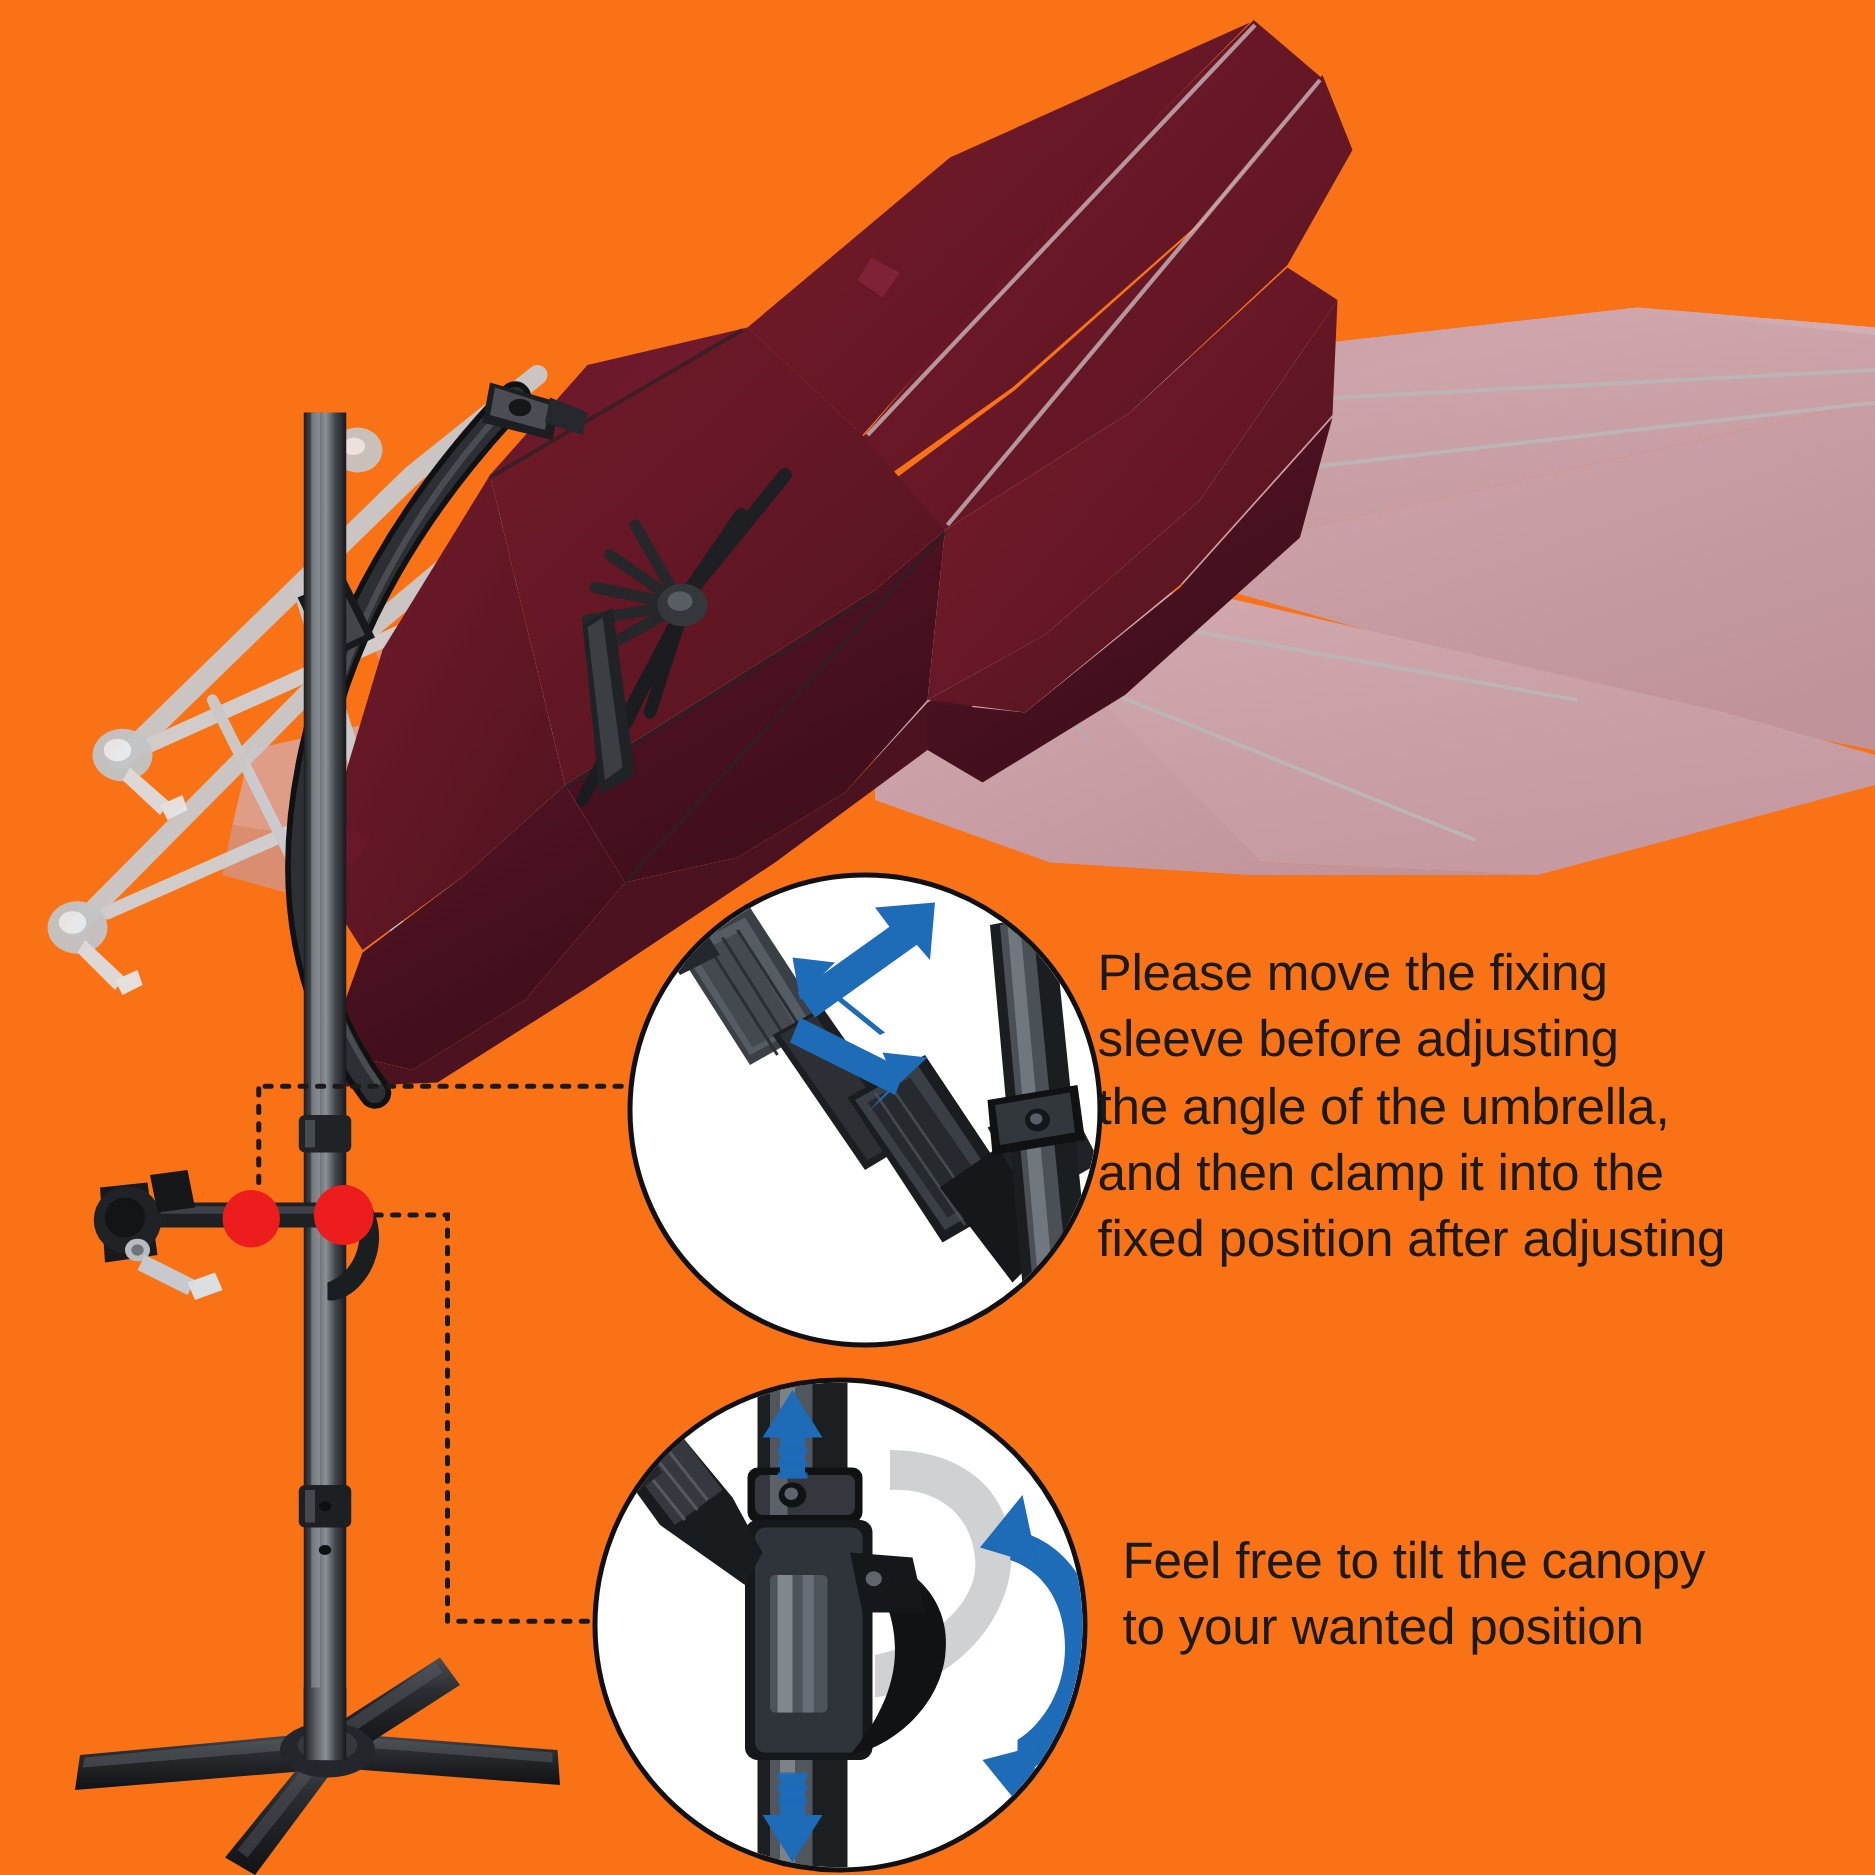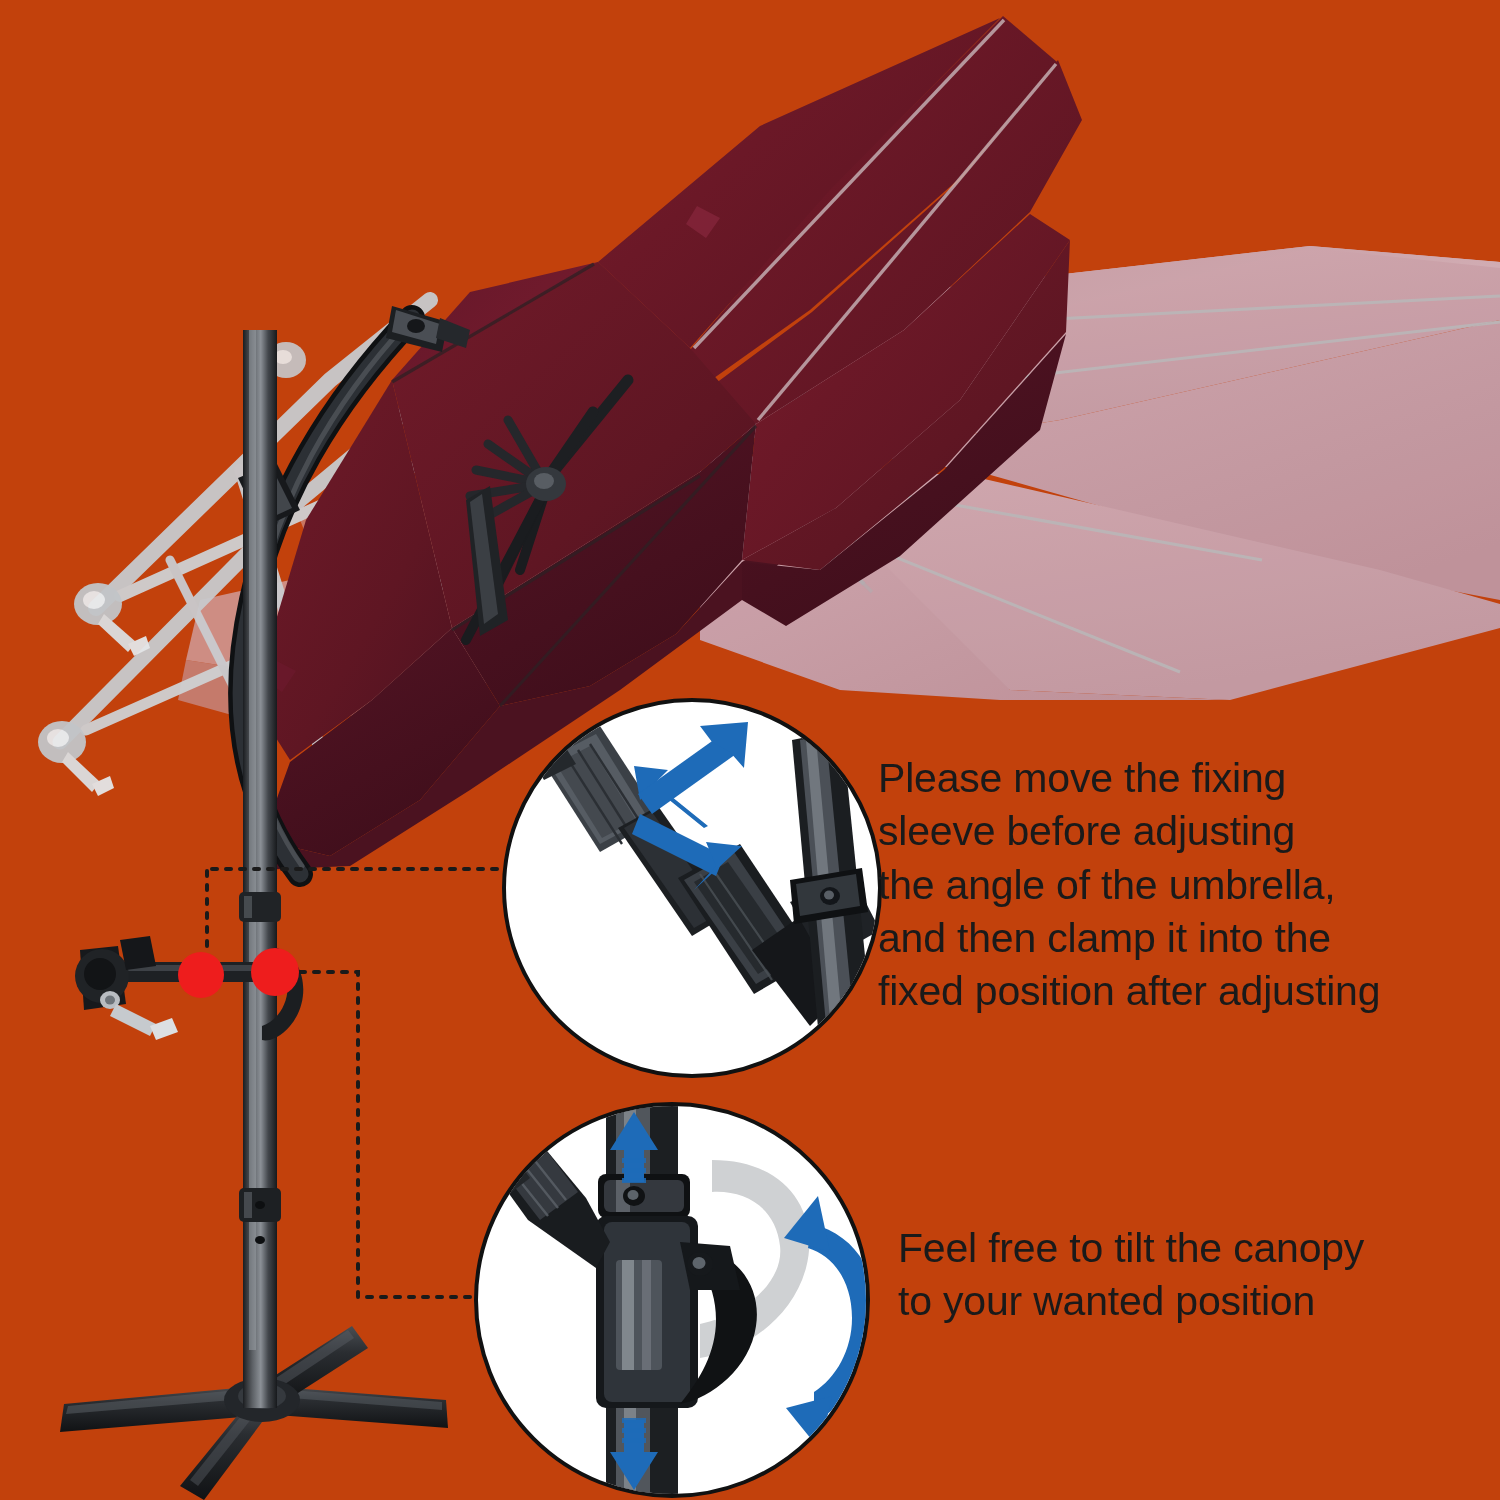--- a/index.html
+++ b/index.html
@@ -4,21 +4,21 @@
 <style>
   html, body {
     margin: 0;
     padding: 0;
     background: #ffffff;
   }
   #stage {
     position: relative;
     width: 1500px;
     height: 1500px;
-    background: #c2410c;
+    background: #f97316;
     overflow: hidden;
     font-family: "Liberation Sans", sans-serif;
   }
   .layer {
     position: absolute;
     top: 0; left: 0;
     width: 1500px;
     height: 1500px;
   }
   .callout-text {

